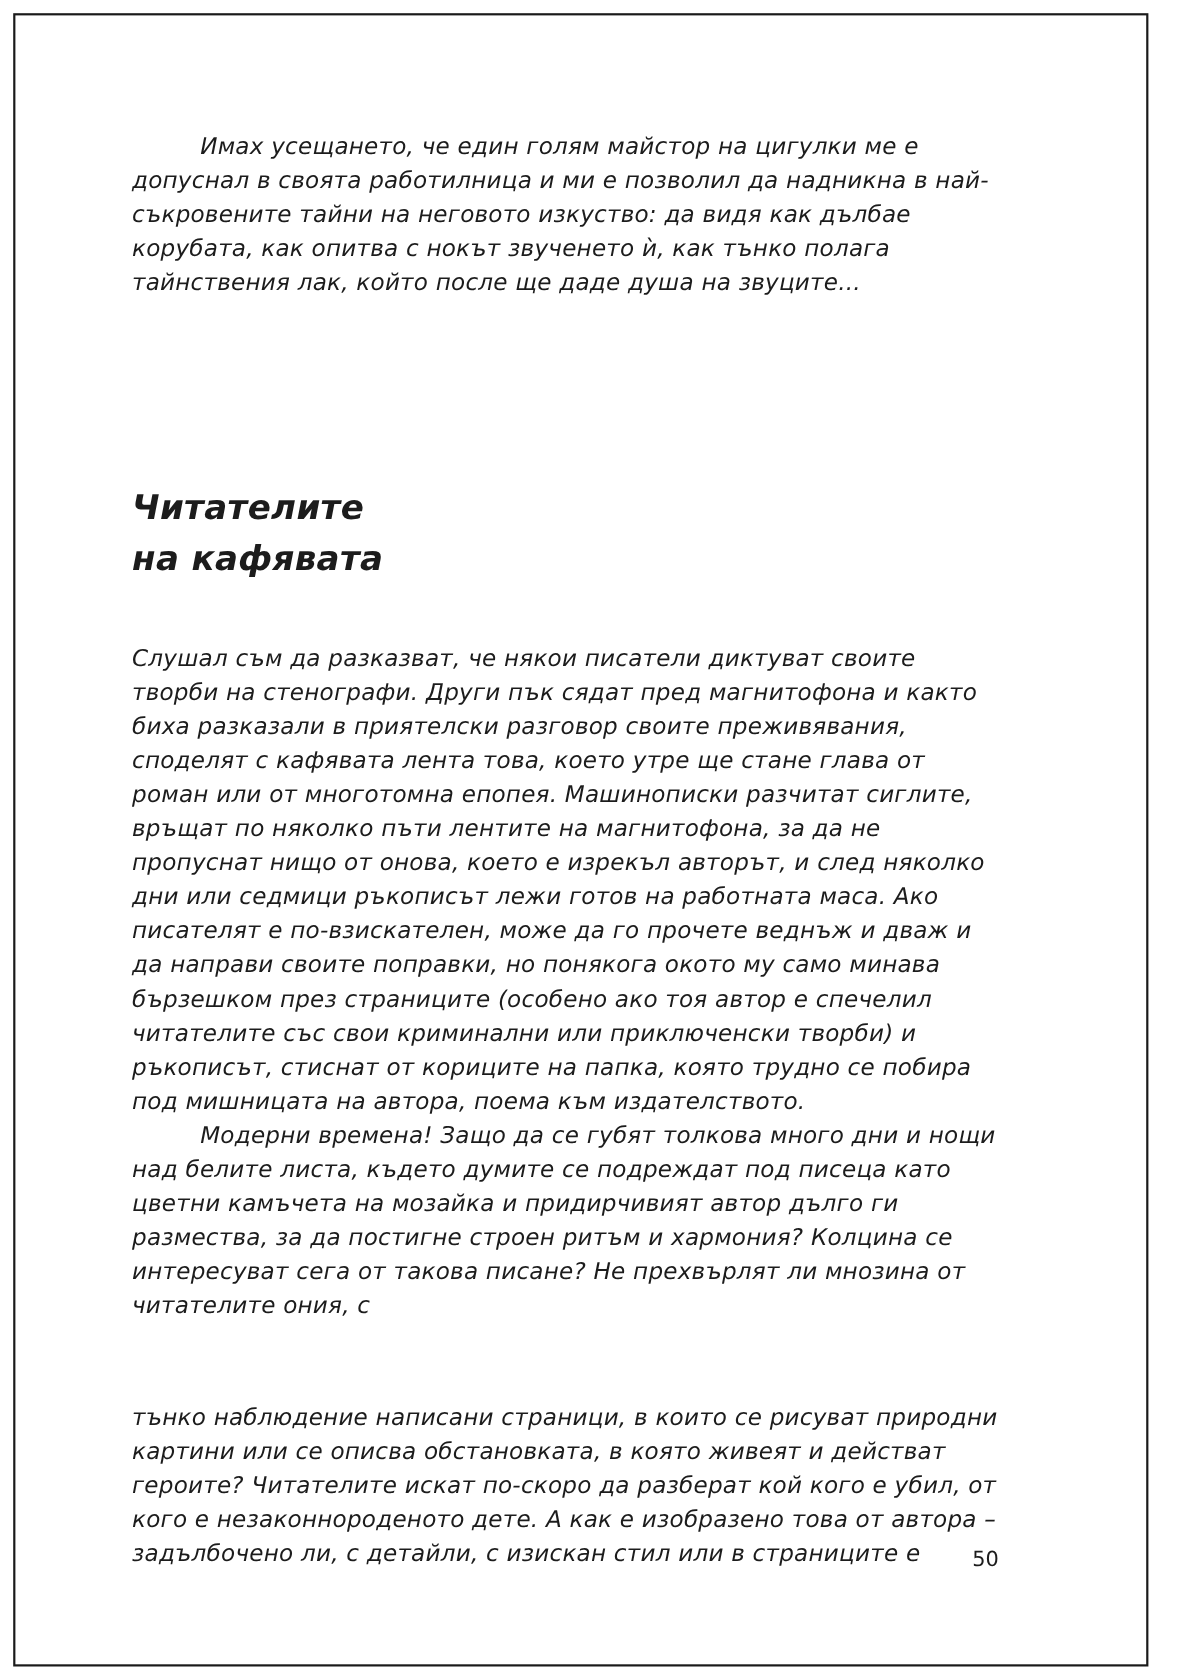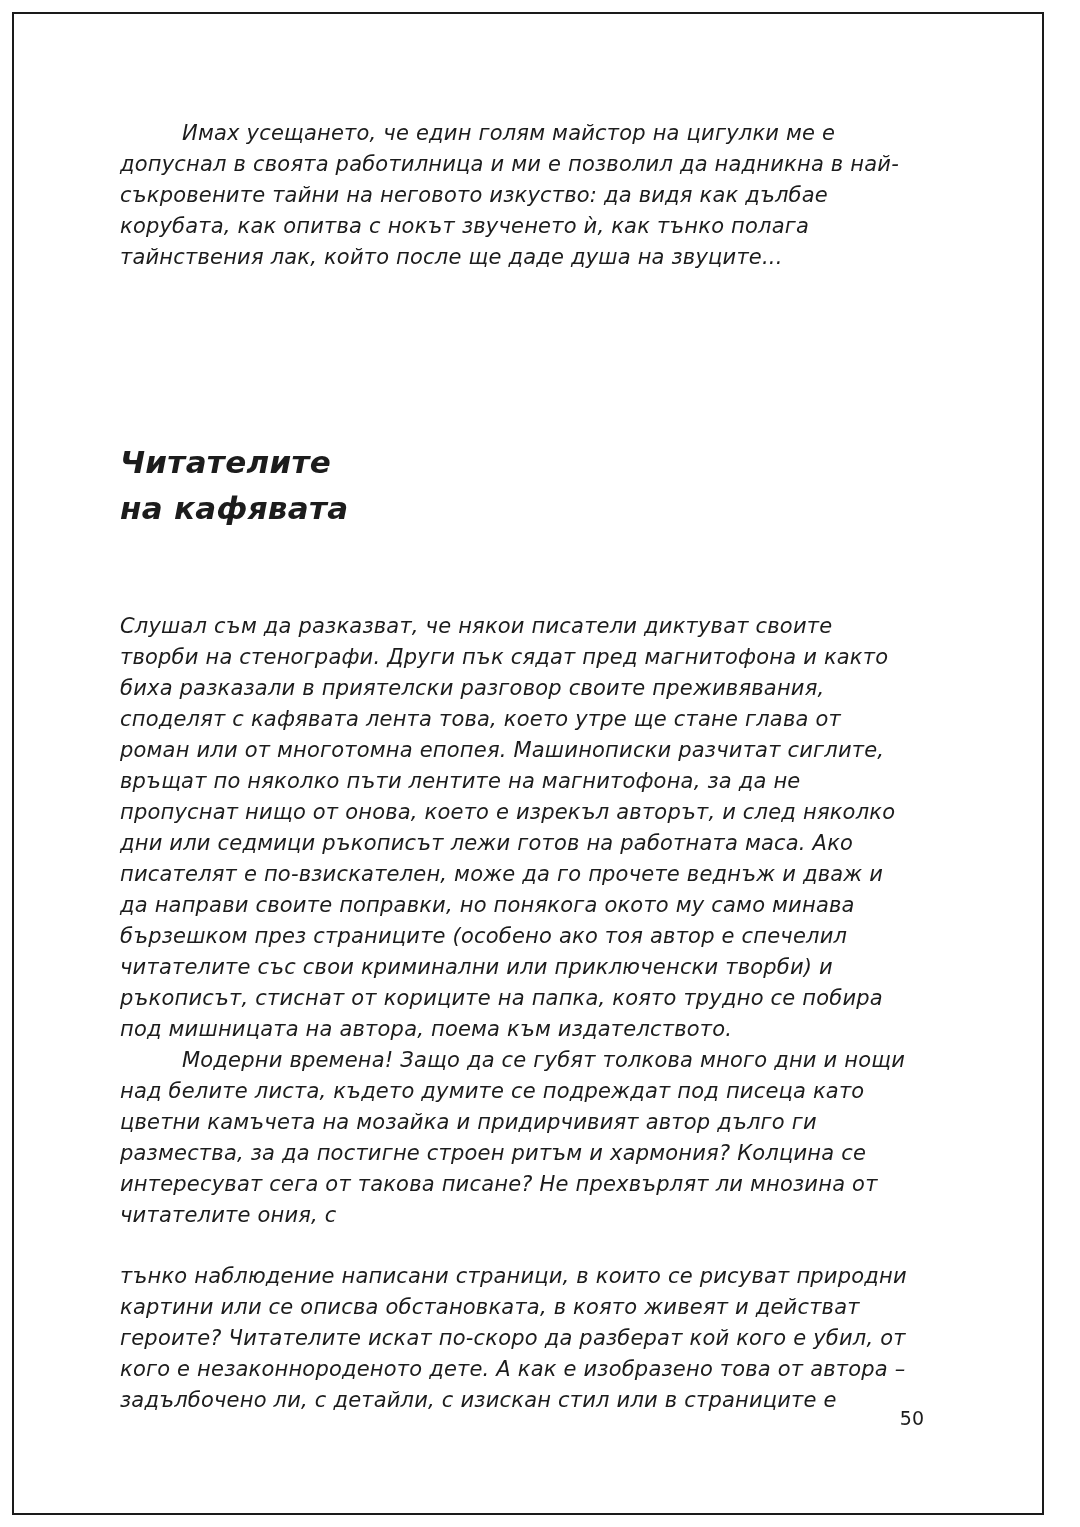--- a/index.html
+++ b/index.html
@@ -45,28 +45,28 @@
   }
   .heading {
     margin: 166px 0 0 0;
     font-size: 31px;
     line-height: 46px;
     font-weight: bold;
     font-style: italic;
     letter-spacing: 0.3px;
   }
   .body-first {
-    margin-top: 80px;
+    margin-top: 52px;
   }
   .continuation {
-    margin-top: 30px;
+    margin-top: 70px;
   }
   .page-number {
     position: absolute;
-    right: 132px;
+    right: 148px;
     bottom: 98px;
     font-size: 19px;
     font-style: normal;
     font-weight: normal;
     color: #1c1c1c;
     font-family: "DejaVu Sans", "Liberation Sans", sans-serif;
   }
 </style>
 </head>
 <body>

